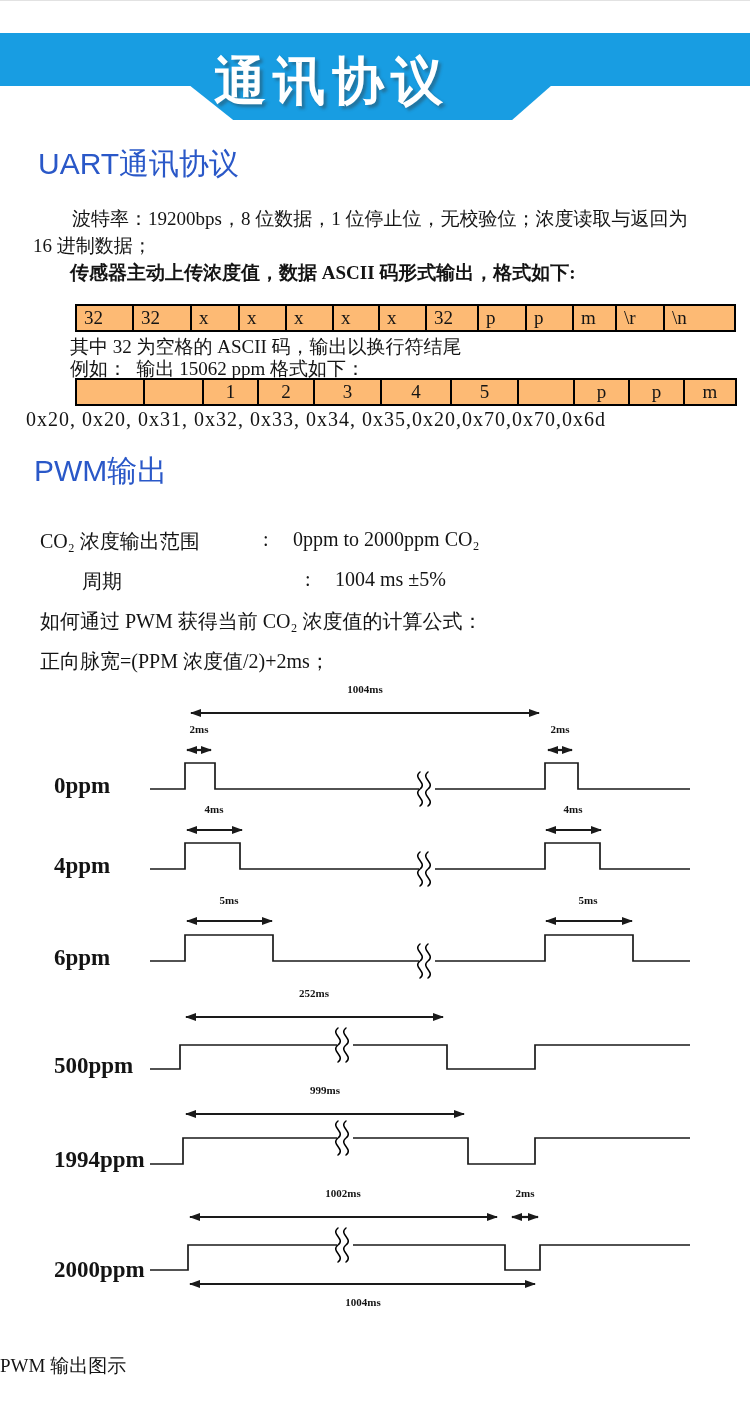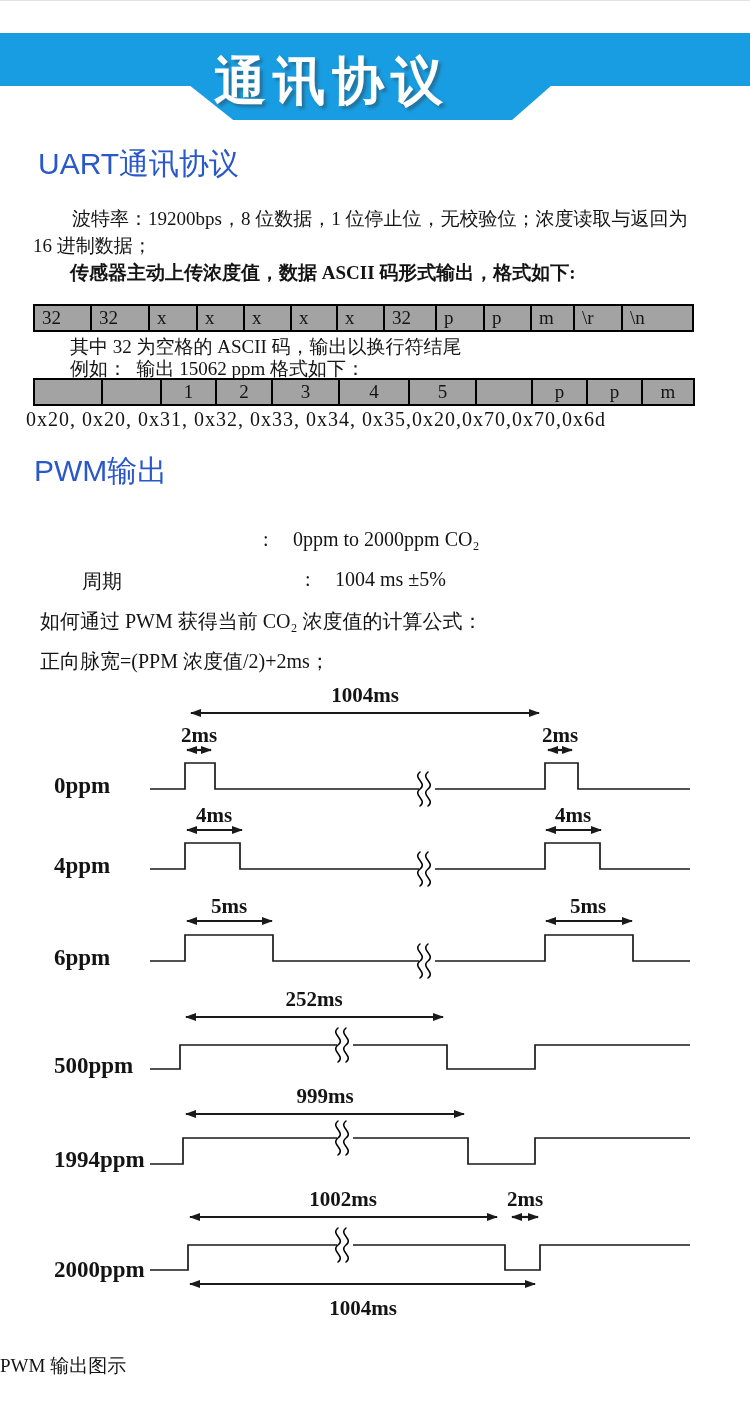--- a/index.html
+++ b/index.html
@@ -12,35 +12,35 @@
   .banner-title{position:absolute;left:0;top:54px;width:664px;text-align:center;z-index:3;
         font-family:"Liberation Sans","DejaVu Sans",sans-serif;font-weight:900;font-size:52px;
         line-height:1;color:#fff;letter-spacing:7px;text-shadow:3px 3px 3px rgba(50,50,50,.38);}
   
   .h-blue{position:absolute;font-family:"Liberation Sans","DejaVu Sans",sans-serif;
         font-size:30px;font-weight:500;color:#2a58c8;line-height:1.1;}
   
   .para{position:absolute;font-size:19px;line-height:27px;white-space:pre;}
   .bold{font-weight:bold;}
   
-  .t{position:absolute;display:flex;border:2px solid #000;background:#a3a3a3;box-sizing:border-box;}
+  .t{position:absolute;display:flex;border:2px solid #000;background:#fdba74;box-sizing:border-box;margin-left:42px;}
   .t .c{box-sizing:border-box;flex:0 0 auto;border-right:2px solid #000;height:24px;
         line-height:24px;font-size:19px;overflow:hidden;}
   .t .c:last-child{border-right:none;}
   .t1 .c{text-align:left;padding-left:7px;}
   .t2 .c{text-align:center;}
   .hexline{position:absolute;font-size:20px;letter-spacing:1px;white-space:pre;}
   
   .spec{position:absolute;left:0;width:750px;height:26px;font-size:20px;}
   .spec .lbl{position:absolute;left:40px;}
   .spec .sep{position:absolute;left:263px;}
   .spec .val{position:absolute;left:293px;}
   .pline{position:absolute;left:40px;font-size:20px;white-space:pre;}
   
-  .wl{position:absolute;transform:translateX(-50%);font-size:21px;font-weight:bold;white-space:nowrap;}
+  .wl{position:absolute;transform:translateX(-50%);font-size:11px;font-weight:bold;white-space:nowrap;}
   .rl{position:absolute;left:54px;font-size:23px;font-weight:bold;white-space:nowrap;}
   .caption{position:absolute;left:0;top:1352px;width:720px;text-align:left;font-size:19px;}
   svg.diag{position:absolute;left:0;top:670px;}
   .wire{fill:none;stroke:#1a1a1a;stroke-width:1.7px;}
   .arr{stroke:#1a1a1a;stroke-width:2.2px;}
   .brk{fill:none;stroke:#000;stroke-width:1.5px;stroke-linecap:round;}
 </style>
 </head>
 <body>
 
@@ -86,20 +86,21 @@
     <span class="c" style="width:55px">p</span>
     <span class="c" style="width:55px">p</span>
     <span class="c" style="width:50px">m</span>
   </div>
 
   <div class="hexline" style="left:26px;top:407px;">0x20, 0x20, 0x31, 0x32, 0x33, 0x34, 0x35,0x20,0x70,0x70,0x6d</div>
 
   <div class="h-blue" style="left:34px;top:453px;">PWM输出</div>
 
   <div class="spec" style="top:527px;">
+    <span class="lbl">CO₂ 浓度输出范围</span>
     <span class="sep">:</span>
     <span class="val">0ppm to 2000ppm CO₂</span>
   </div>
   <div class="spec" style="top:567px;margin-left:42px;">
     <span class="lbl">周期</span>
     <span class="sep">:</span>
     <span class="val">1004 ms ±5%</span>
   </div>
   <div class="pline" style="top:607px;">如何通过 PWM 获得当前 CO₂ 浓度值的计算公式：</div>
   <div class="pline" style="top:647px;">正向脉宽=(PPM 浓度值/2)+2ms；</div>

